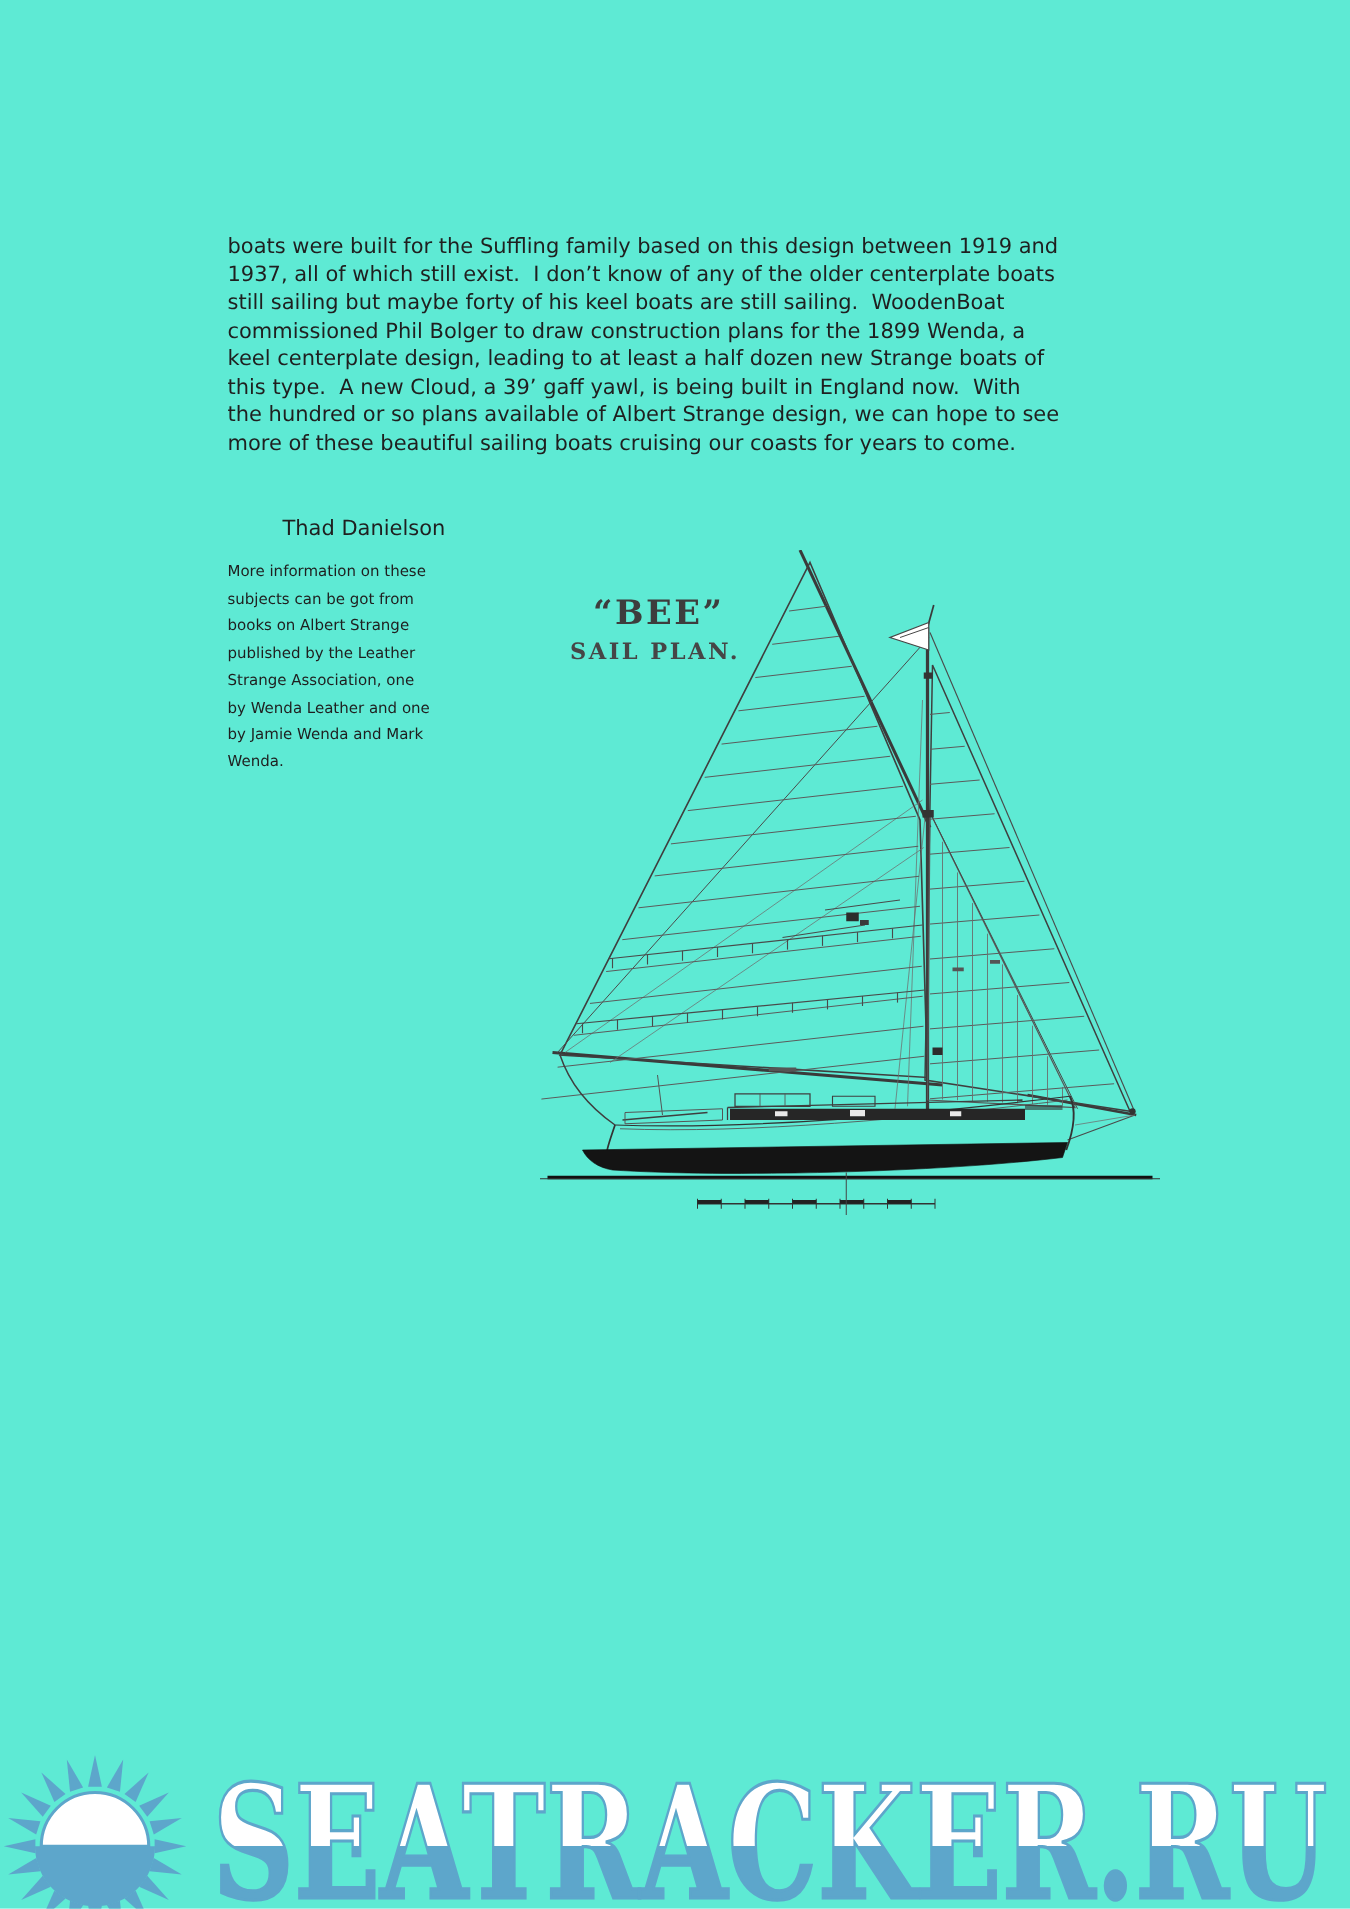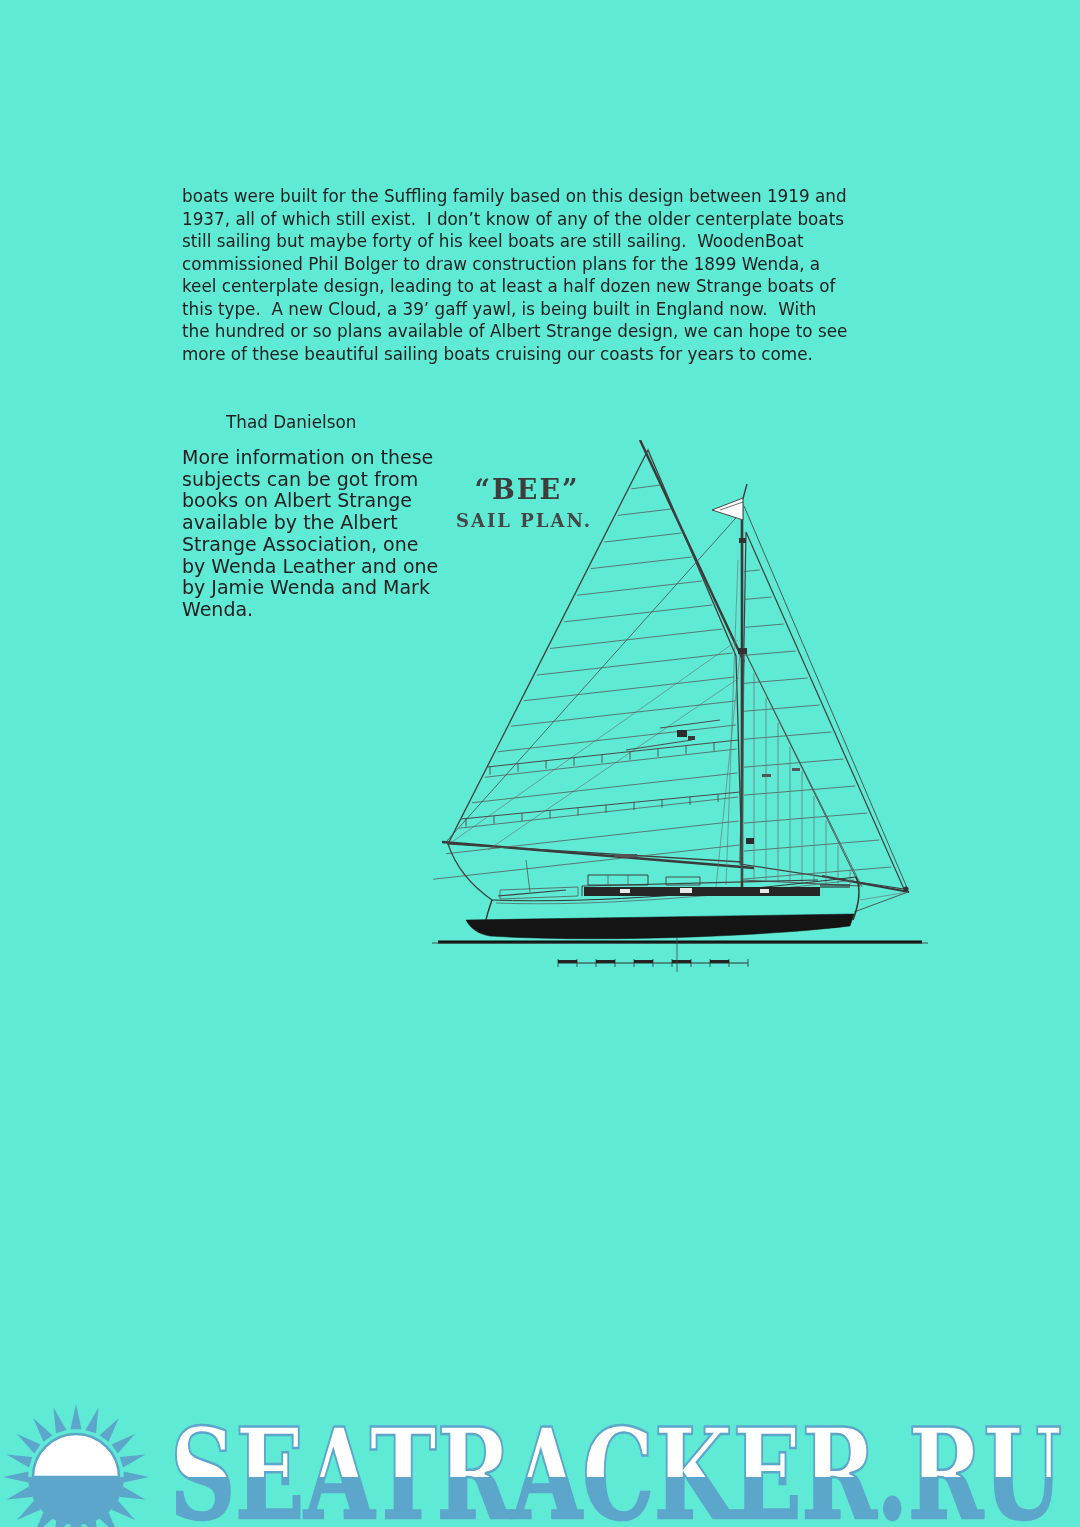--- a/index.html
+++ b/index.html
@@ -1,35 +1,35 @@
 <!DOCTYPE html>
 <html><head>
 <meta charset="utf-8">
 <style>
   html,body{margin:0;padding:0;background:#ffffff;}
   .page{position:relative;width:1080px;height:1527px;background:#5eead4;overflow:hidden;
         font-family:"DejaVu Sans","Liberation Sans",sans-serif;}
   .bodytext{position:absolute;color:#1f1f1f;white-space:pre;}
   #main-paragraph{left:182px;top:185px;font-size:16.8px;line-height:22.5px;}
   #author-line{left:182px;top:411px;font-size:16.8px;line-height:22px;margin-left:44px;}
-  #info-block{left:182px;top:447px;font-size:19px;line-height:21.7px;}
+  #info-block{left:182px;top:447px;font-size:12px;line-height:21.7px;}
   #sail-drawing{position:absolute;left:430px;top:440px;width:500px;height:560px;}
   #watermark{position:absolute;left:0;top:1391px;width:1080px;height:167px;}
   svg text{user-select:none;}
 </style>
 </head>
 <body>
 
 <div class="page">
 
   <div class="bodytext" id="main-paragraph"><div>boats were built for the Suffling family based on this design between 1919 and</div><div>1937, all of which still exist.  I don’t know of any of the older centerplate boats</div><div>still sailing but maybe forty of his keel boats are still sailing.  WoodenBoat</div><div>commissioned Phil Bolger to draw construction plans for the 1899 Wenda, a</div><div>keel centerplate design, leading to at least a half dozen new Strange boats of</div><div>this type.  A new Cloud, a 39’ gaff yawl, is being built in England now.  With</div><div>the hundred or so plans available of Albert Strange design, we can hope to see</div><div>more of these beautiful sailing boats cruising our coasts for years to come.</div></div>
 
   <div class="bodytext" id="author-line">Thad Danielson</div>
 
-  <div class="bodytext" id="info-block"><div>More information on these</div><div>subjects can be got from</div><div>books on Albert Strange</div><div>available by the Albert</div><div>Strange Association, one</div><div>by Wenda Leather and one</div><div>by Jamie Wenda and Mark</div><div>Wenda.</div></div>
+  <div class="bodytext" id="info-block"><div>More information on these</div><div>subjects can be got from</div><div>books on Albert Strange</div><div>published by the Leather</div><div>Strange Association, one</div><div>by Wenda Leather and one</div><div>by Jamie Wenda and Mark</div><div>Wenda.</div></div>
 
   <div id="sail-drawing">
     <svg width="500" height="560" viewBox="0 0 500 560" xmlns="http://www.w3.org/2000/svg">
       <g id="sail-lines">
           <line x1="312" y1="62" x2="312" y2="455" stroke="#3a3a3a" stroke-width="2.6"></line>
           <line x1="312" y1="62" x2="317" y2="44" stroke="#3a3a3a" stroke-width="1.4"></line>
           <line x1="210" y1="0" x2="314" y2="222" stroke="#3a3a3a" stroke-width="2.4"></line>
           <line x1="12" y1="402" x2="324" y2="428" stroke="#3a3a3a" stroke-width="2.4"></line>
           <line x1="392" y1="436" x2="479" y2="452" stroke="#3a3a3a" stroke-width="2.2"></line>
           <polygon points="218,10 306,216 312,422 18,404" stroke="#3f3f3f" stroke-width="1.3" fill="none"></polygon>

